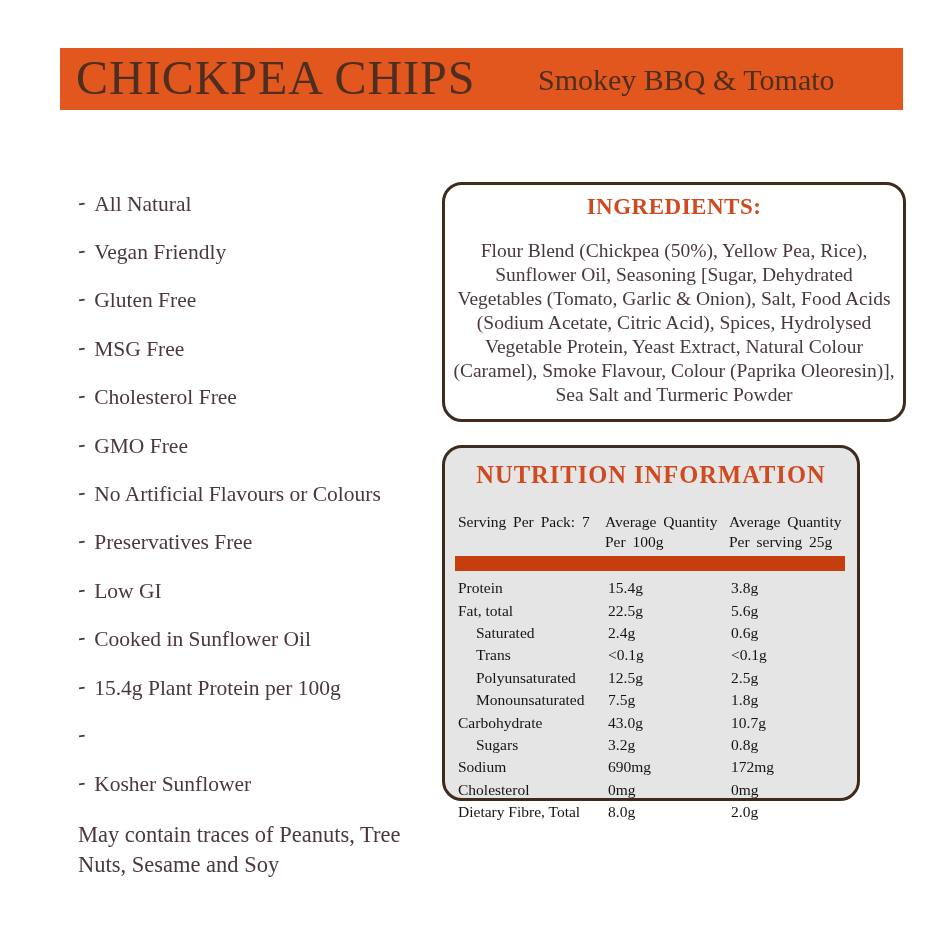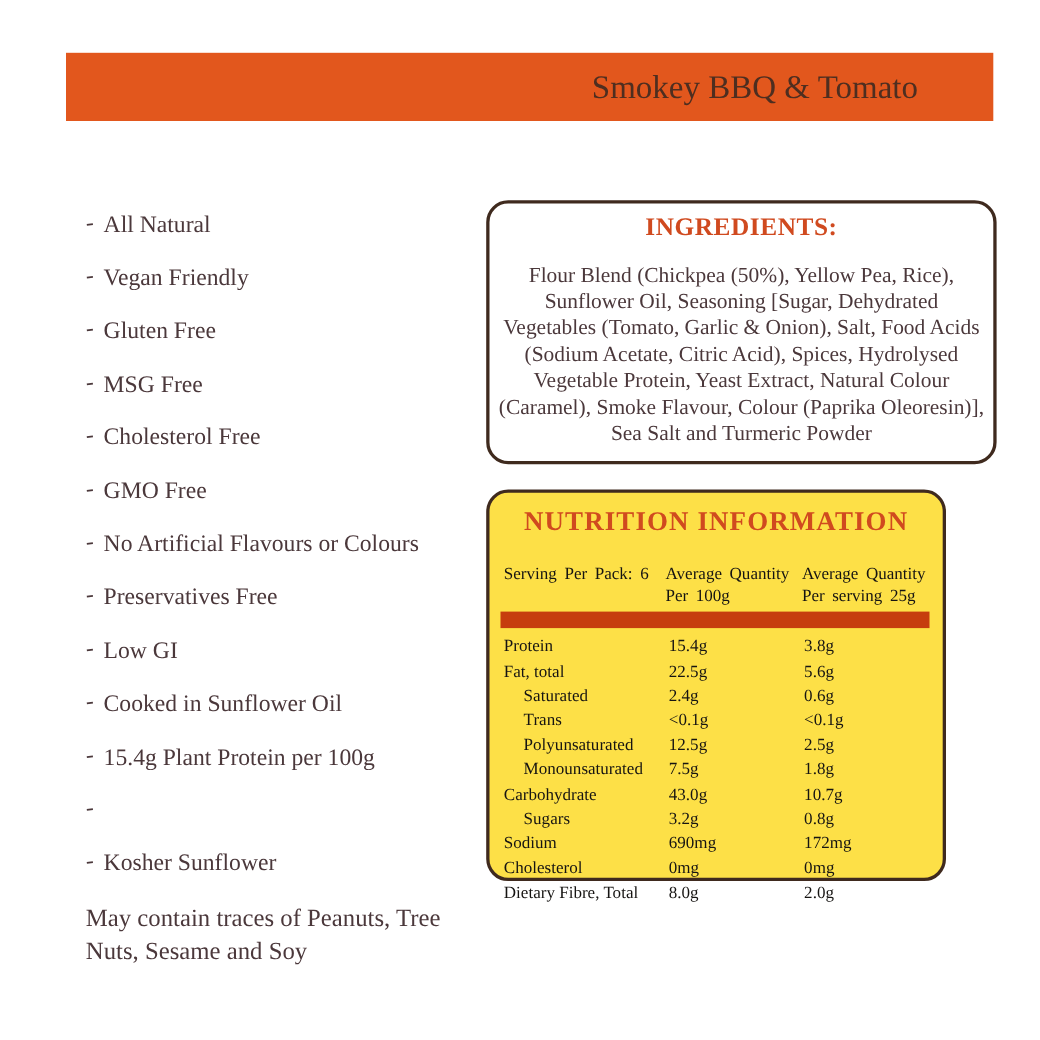--- a/index.html
+++ b/index.html
@@ -48,21 +48,21 @@
     letter-spacing:0.5px;font-weight:600;
   }
   .ing-text{
     margin-top:19px;padding:0 8px;text-align:center;
     font-size:19.5px;line-height:24px;color:var(--body-text);
   }
 
   
   .nutri-box{
     position:absolute;left:442px;top:445px;width:418px;height:356px;
-    border:3px solid var(--border-c);border-radius:20px;background:#fde047;
+    border:3px solid var(--border-c);border-radius:20px;background:#e5e5e5;
   }
   .nutri-title{
     margin-top:13px;text-align:center;font-size:24.5px;color:var(--accent);
     letter-spacing:1px;font-weight:600;
   }
   .nutri-head{
     position:absolute;top:64px;left:13px;right:10px;
     display:grid;grid-template-columns:147px 124px 1fr;
     font-size:15.5px;line-height:20px;color:var(--table-text);word-spacing:3px;
   }
@@ -74,20 +74,21 @@
   .trow{
     display:grid;grid-template-columns:150px 123px 1fr;height:22.4px;
     align-items:center;font-size:15.5px;color:var(--table-text);
   }
   .trow.sub .c1{padding-left:18px;}
 </style>
 </head>
 <body>
 
 <div class="banner">
+  <span class="banner-title">CHICKPEA CHIPS</span>
   <span class="banner-sub">Smokey BBQ &amp; Tomato</span>
 </div>
 
 <div class="features">
   <div class="feat">
       <span class="dash">-</span>
       <span>All Natural</span>
     </div>
   <div class="feat">
       <span class="dash">-</span>
@@ -142,21 +143,21 @@
 
 <div class="ing-box">
   <div class="ing-title">INGREDIENTS:</div>
   <div class="ing-text">Flour Blend (Chickpea (50%),  Yellow Pea, Rice), Sunflower Oil, Seasoning [Sugar, Dehydrated Vegetables (Tomato, Garlic &amp; Onion), Salt, Food Acids (Sodium Acetate, Citric Acid), Spices, Hydrolysed Vegetable Protein, Yeast Extract, Natural Colour (Caramel), Smoke Flavour, Colour (Paprika Oleoresin)], Sea Salt and Turmeric Powder</div>
 </div>
 
 <div class="nutri-box">
   <div class="nutri-title">NUTRITION INFORMATION</div>
 
   <div class="nutri-head">
-    <span>Serving  Per Pack:  6</span>
+    <span>Serving  Per Pack:  7</span>
     <span>
       <span>Average  Quantity</span><br>
       <span>Per 100g</span>
     </span>
     <span>
       <span>Average  Quantity</span><br>
       <span>Per serving  25g</span>
     </span>
   </div>
 

